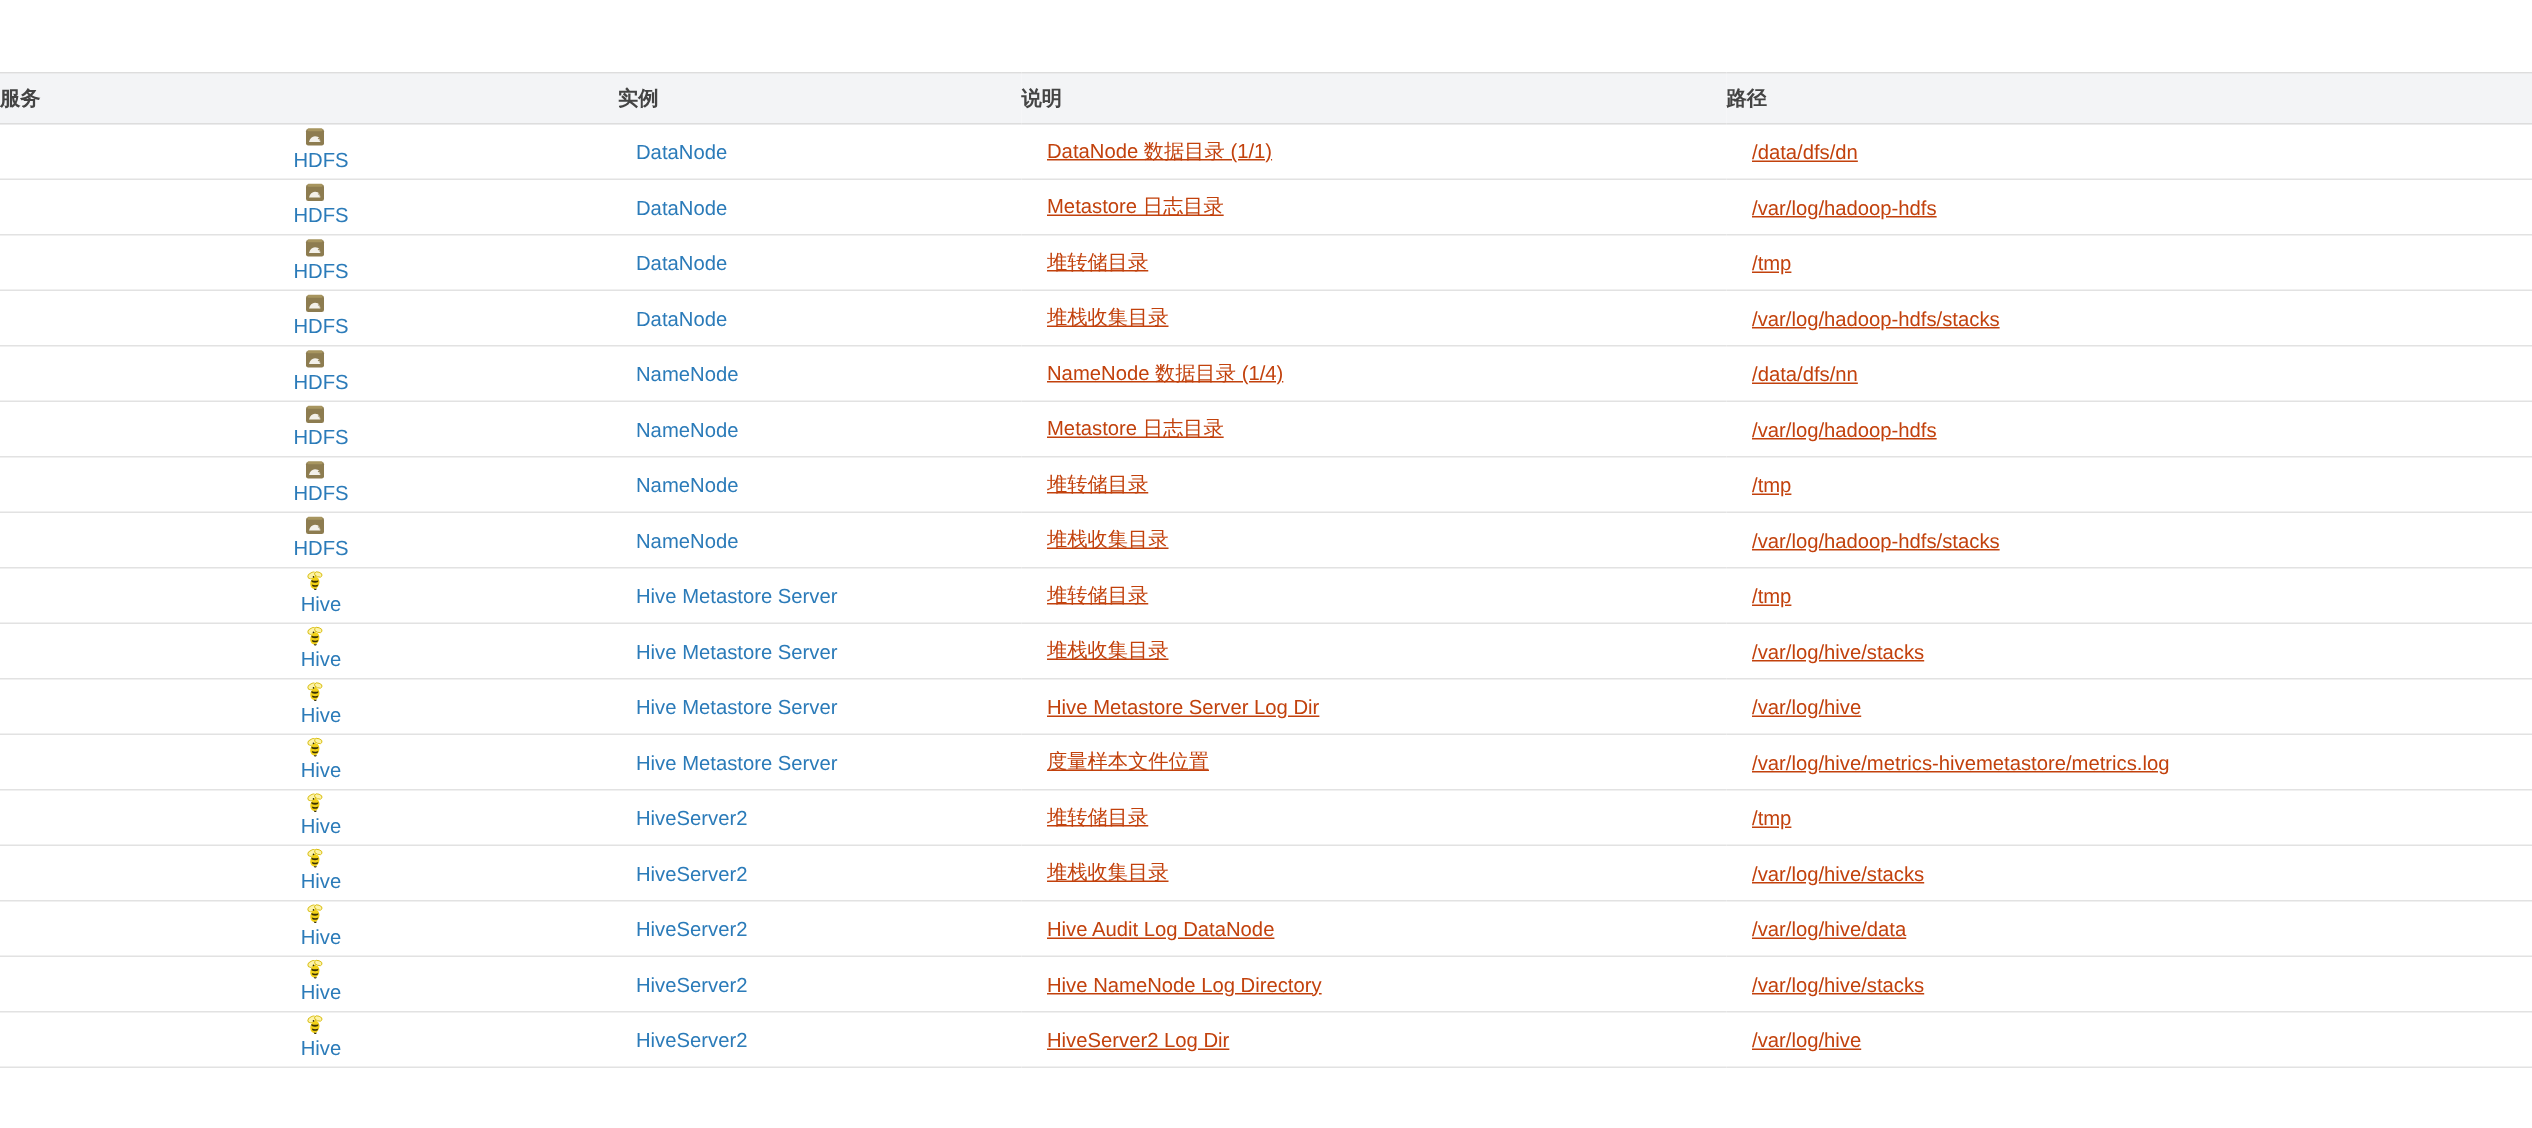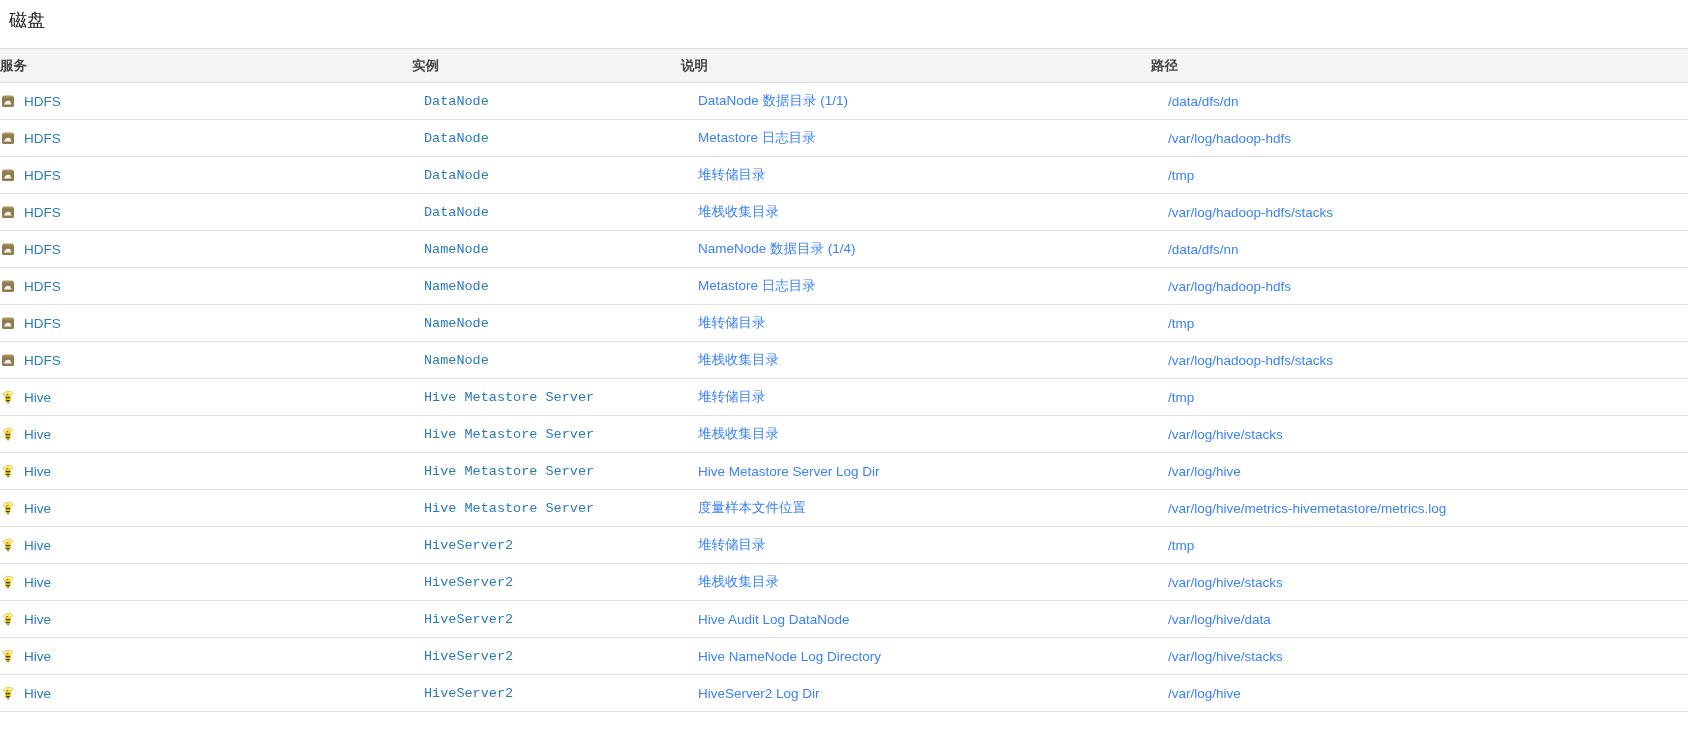--- a/index.html
+++ b/index.html
@@ -75,22 +75,22 @@
     white-space: nowrap;
     overflow: hidden;
   }
 
   
   .col-service   { width: 412px; }
   .col-instance  { width: 269px; }
   .col-desc      { width: 470px; }
   .col-path      { width: 537px; }
 
-  .col-service  .cell-inner  { padding-left: 0; }
-  .col-instance .cell-inner  { padding-left: 12px; font-family: Liberation Mono, monospace; }
+  .col-service  .cell-inner  { padding-left: 16px; flex-direction: column; }
+  .col-instance .cell-inner  { padding-left: 12px; }
   .col-desc     .cell-inner  { padding-left: 17px; }
   .col-path     .cell-inner  { padding-left: 17px; }
 
   th.col-service  { padding-left: 16px; }
   th.col-instance { padding-left: 12px; }
   th.col-desc     { padding-left: 17px; }
   th.col-path     { padding-left: 17px; }
 
   .cell-inner {
     display: flex;
@@ -108,30 +108,29 @@
   .svc-icon {
     display: inline-block;
     width: 16px;
     height: 16px;
     margin-right: 8px;
     flex: 0 0 16px;
     line-height: 0;
   }
   .svc-icon svg { display: block; }
 
-  .plain { color: #3b82f6; }
+  .plain { color: #c2410c; text-decoration: underline; }
 
   
 </style>
 </head>
 <body>
 
 <div class="page">
 
-  <h1 class="page-title">磁盘</h1>
 
   <div class="table-wrap">
     <table class="disk-table">
       <colgroup>
         <col class="col-service">
         <col class="col-instance">
         <col class="col-desc">
         <col class="col-path">
       </colgroup>
       <thead>

